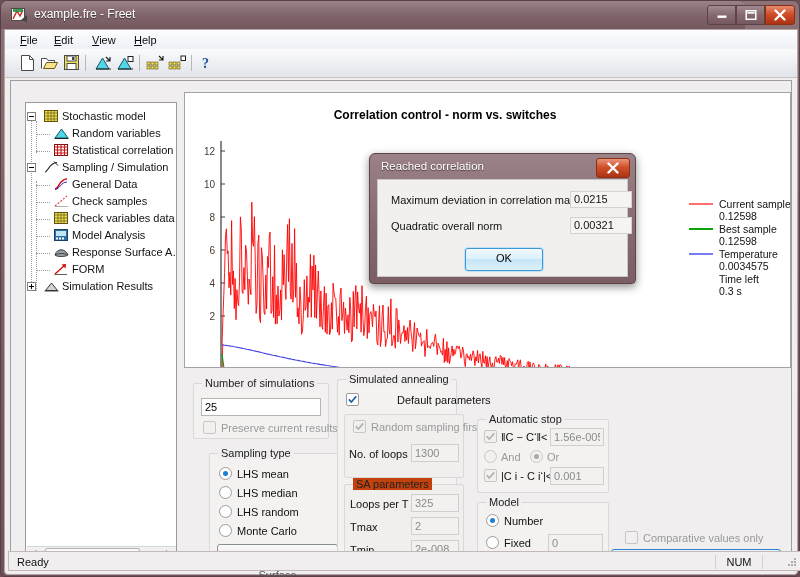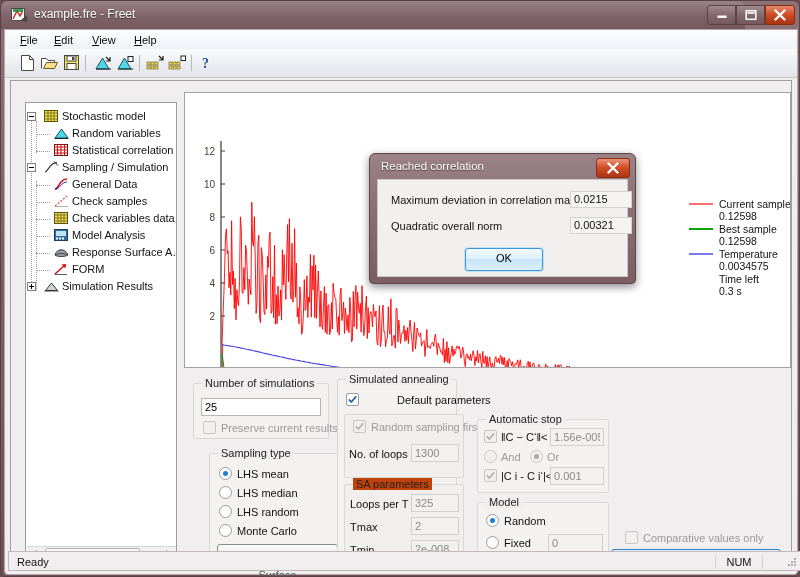--- a/index.html
+++ b/index.html
@@ -503,20 +503,21 @@
         </div>
         <div class="arw r">
           <svg width="7" height="9" viewBox="0 0 7 9" style="position:absolute;left:4px;top:3px;">
             <path d="M1 0 L1 9 L6 4.5 Z" fill="#4c4c4c"></path>
           </svg>
         </div>
       </div>
     </div>
 
     <div id="chartpanel">
+      <div id="chart-title">Correlation control - norm vs. switches</div>
 
       <div class="ytick" style="left:12px;top:53px;">12</div>
       <div class="ytick" style="left:12px;top:86px;">10</div>
       <div class="ytick" style="left:12px;top:119px;">8</div>
       <div class="ytick" style="left:12px;top:152px;">6</div>
       <div class="ytick" style="left:12px;top:185px;">4</div>
       <div class="ytick" style="left:12px;top:218px;">2</div>
 
       <svg id="plot" width="470" height="250" viewBox="0 0 470 250" style="position:absolute;left:34px;top:48px;">
 
@@ -634,21 +635,21 @@
               <path d="M0.8 4.4 L3.3 7 L8.2 1.4" stroke="#b0b0b0" stroke-width="1.6" fill="none"></path>
             </svg>
         </span>
         <span class="lbl" style="left:23px;top:50px;">|C i - C i‘|&lt;</span>
         <input class="txt dis" style="left: 72px; top: 47px; width: 54px;" readonly="" value="0.001">
       </div>
 
       <div class="grp" style="left:284px;top:127px;width:132px;height:59px;">
         <span class="grp-title">Model</span>
         <span class="rb on" style="left:8px;top:11px;"></span>
-        <span class="lbl" style="left:26px;top:12px;">Random</span>
+        <span class="lbl" style="left:26px;top:12px;">Number</span>
         <span class="rb" style="left:8px;top:33px;"></span>
         <span class="lbl" style="left:26px;top:34px;">Fixed</span>
         <input class="txt dis" style="left: 70px; top: 31px; width: 55px;" readonly="" value="0">
       </div>
 
       <span class="cb dis" style="left:432px;top:156px;"></span>
       <span class="lbl dis" style="left:450px;top:157px;">Comparative values only</span>
       <div class="btn" id="run-btn" style="left:418px;top:174px;width:170px;">Run</div>
     </div>
 

